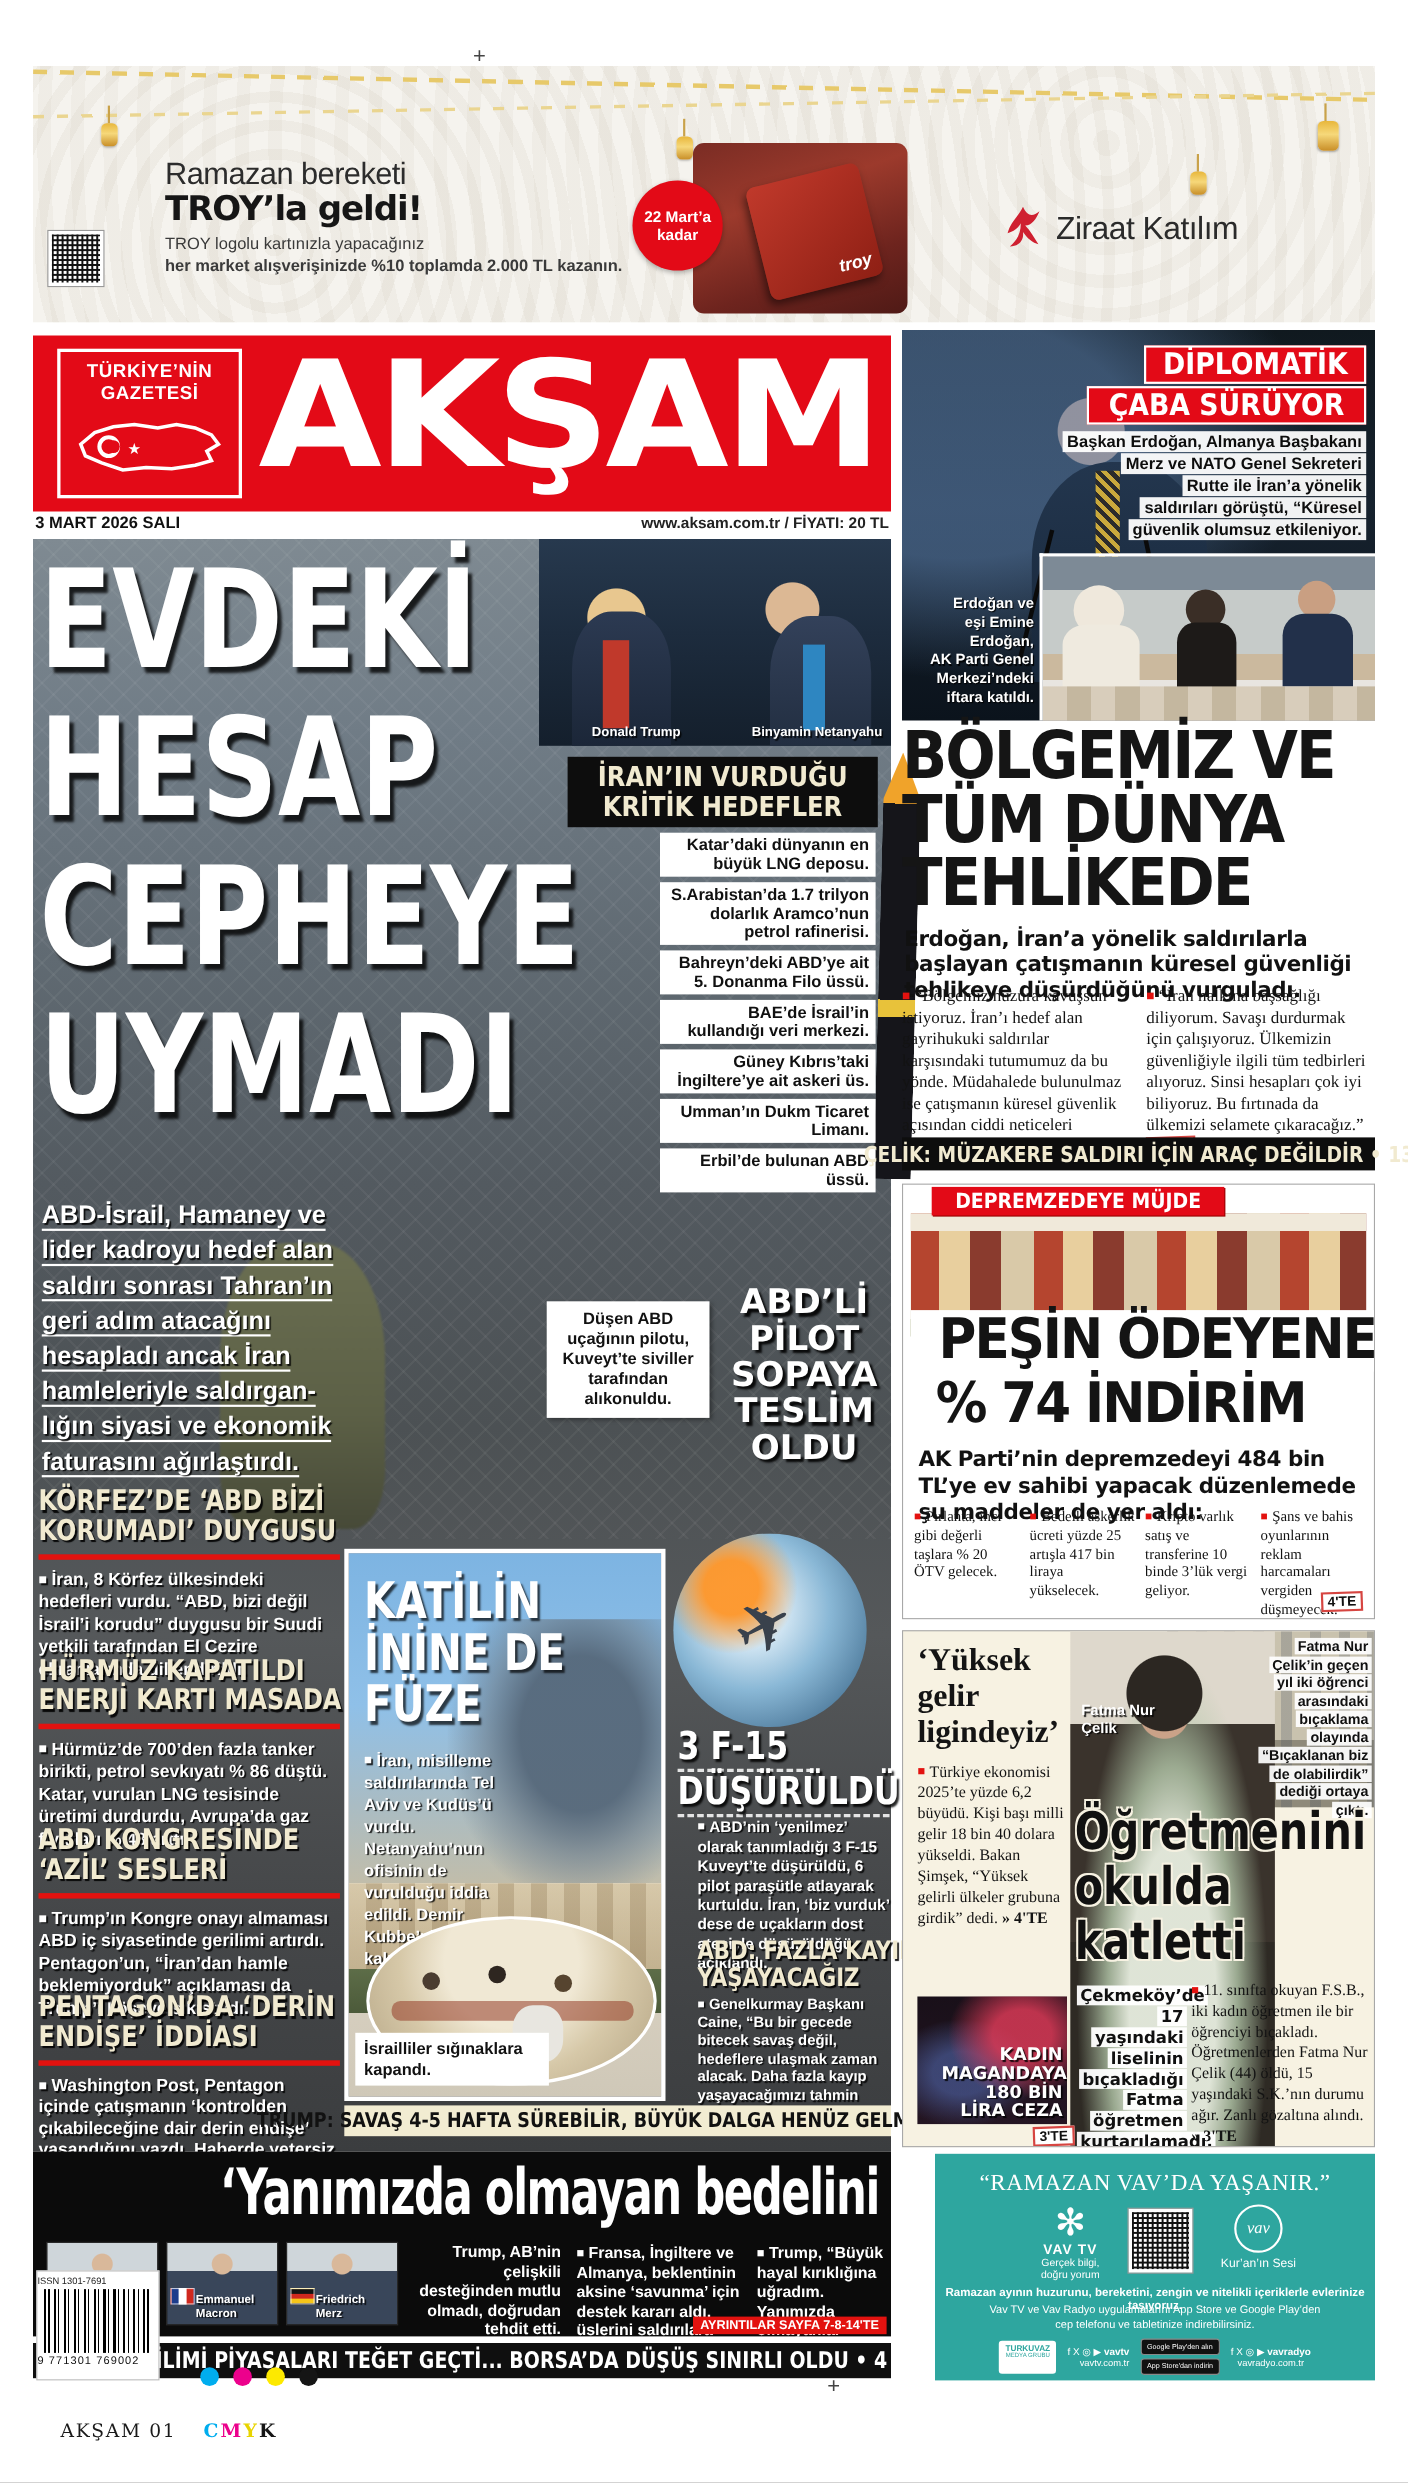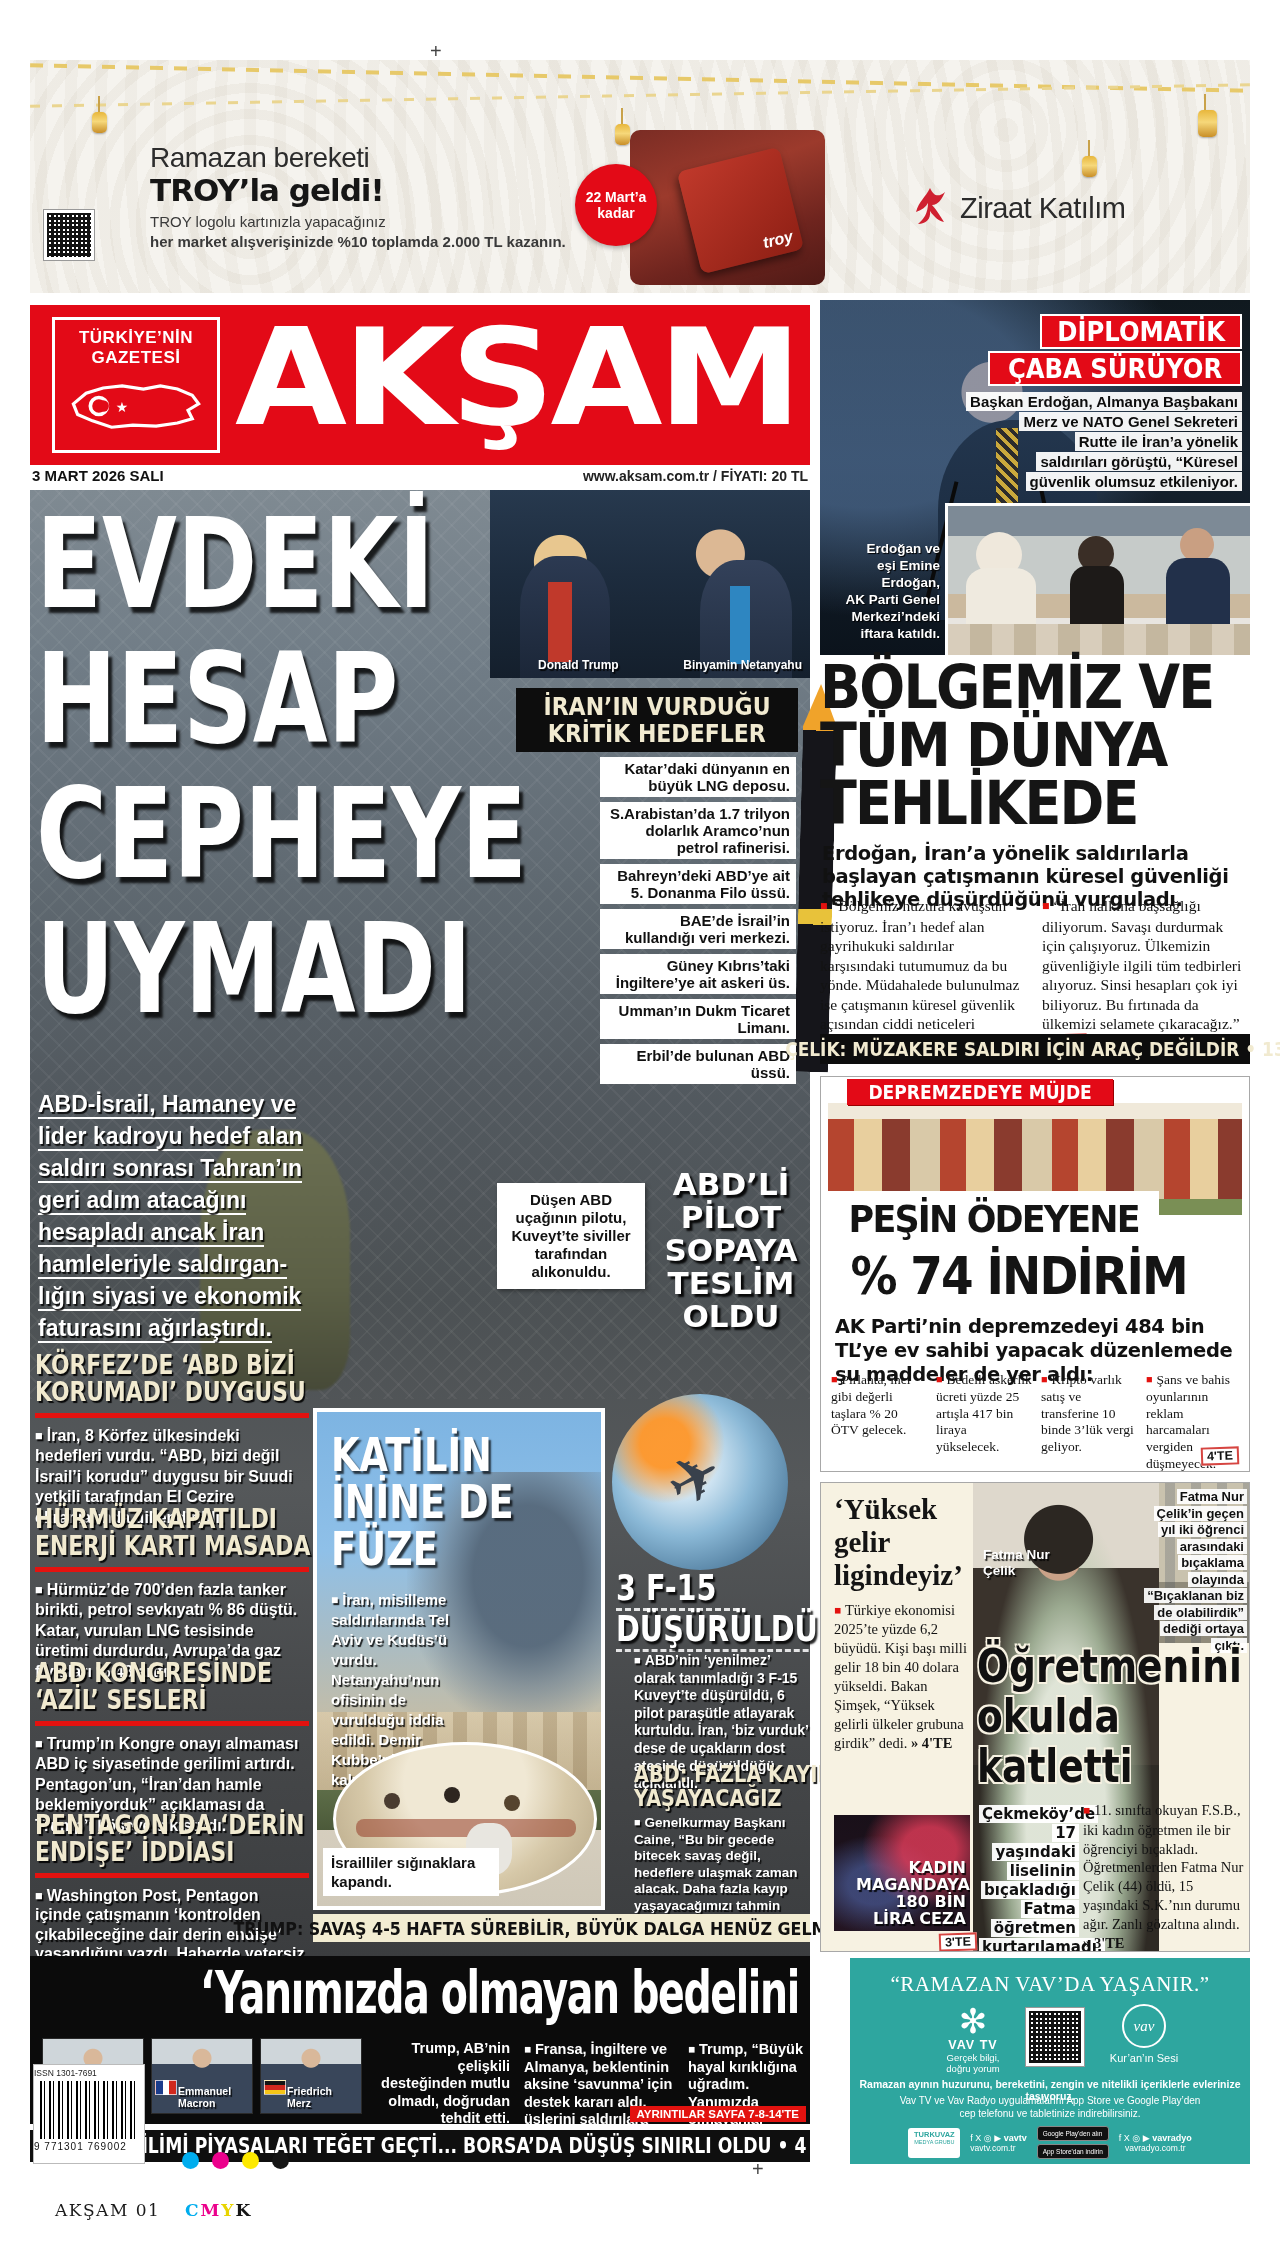--- a/index.html
+++ b/index.html
@@ -301,21 +301,21 @@
     <span class="djv" style="font-weight:bold;font-size:20px;color:#f1ead0;"><span class="condC" style="--sx:.85;">ÇELİK: MÜZAKERE SALDIRI İÇİN ARAÇ DEĞİLDİR • 13</span></span>
   </div>
 
   <div class="abs" style="left:820px;top:1076px;width:430px;height:396px;border:1px solid #a8a8a8;background:#fff;box-sizing:border-box;overflow:hidden;">
     <div class="abs djv" style="left:26px;top:2px;background:#e30a17;color:#fff;font-weight:bold;font-size:19px;padding:2px 9px;z-index:3;box-shadow:1px 1px 0 #900;"><span class="condC" style="--sx:.9;">DEPREMZEDEYE MÜJDE</span></div>
     <div class="abs" style="left:7px;top:26px;width:414px;height:112px;overflow:hidden;background:
          linear-gradient(180deg,#f0e9da 0 14%,rgba(240,233,218,0) 14%),
          linear-gradient(180deg,rgba(0,0,0,0) 86%,#7a8f55 86%),
          repeating-linear-gradient(90deg,#b5452f 0 26px,#e8cf9e 26px 54px,#8a3b2e 54px 82px,#d9c9a8 82px 112px);"></div>
     <div class="abs djv" style="left:7px;top:114px;z-index:2;">
-      <span style="display:inline-block;background:#fff;padding:0 8px;font-weight:bold;font-size:38px;line-height:56px;color:#141414;"><span class="condC" style="--sx:.92;letter-spacing:-2px;">PEŞİN ÖDEYENE</span></span>
+      <span style="display:inline-block;background:#fff;padding:0 8px;font-weight:bold;font-size:51px;line-height:56px;color:#141414;"><span class="condC" style="--sx:.92;letter-spacing:-2px;">PEŞİN ÖDEYENE</span></span>
     </div>
     <div class="abs djv" style="left:7px;top:172px;z-index:2;">
       <span style="display:inline-block;background:#fff;padding:0 8px;font-weight:bold;font-size:51px;line-height:56px;color:#141414;"><span class="condC" style="--sx:.92;letter-spacing:-2px;">% 74 İNDİRİM</span></span>
     </div>
     <div class="abs djv" style="left:14px;top:238px;width:402px;font-weight:bold;font-size:19.5px;line-height:24px;color:#111;letter-spacing:-.4px;">AK Parti’nin depremzedeyi 484 bin TL’ye ev sahibi yapacak düzenlemede şu maddeler de yer aldı:</div>
     <div class="abs" style="left:10px;top:294px;width:412px;display:flex;gap:9px;">
       <div class="serif" style="width:96px;font-size:13.5px;line-height:16.8px;color:#131313;"><span class="bl r">■</span><span>Pırlanta, inci gibi değerli taşlara % 20 ÖTV gelecek.</span></div>
       <div class="serif" style="width:96px;font-size:13.5px;line-height:16.8px;color:#131313;"><span class="bl r">■</span><span>Bedelli askerlik ücreti yüzde 25 artışla 417 bin liraya yükselecek.</span></div>
       <div class="serif" style="width:96px;font-size:13.5px;line-height:16.8px;color:#131313;"><span class="bl r">■</span><span>Kripto varlık satış ve transferine 10 binde 3’lük vergi geliyor.</span></div>
       <div class="serif" style="width:96px;font-size:13.5px;line-height:16.8px;color:#131313;"><span class="bl r">■</span><span>Şans ve bahis oyunlarının reklam harcamaları vergiden düşmeyecek.</span></div>
@@ -417,21 +417,21 @@
       <div style="font-size:11px;margin-top:4px;">Kur’an’ın Sesi</div>
     </div>
     <div style="position:absolute;left:0;top:120px;width:100%;text-align:center;font-weight:bold;font-size:10.5px;">Ramazan ayının huzurunu, bereketini, zengin ve nitelikli içeriklerle evlerinize taşıyoruz.</div>
     <div style="position:absolute;left:0;top:137px;width:100%;text-align:center;font-size:10px;">Vav TV ve Vav Radyo uygulamalarını App Store ve Google Play’den</div>
     <div style="position:absolute;left:0;top:150px;width:100%;text-align:center;font-size:10px;">cep telefonu ve tabletinize indirebilirsiniz.</div>
     <div class="abs" style="left:0;top:168px;width:100%;display:flex;align-items:center;justify-content:center;gap:10px;">
       <div style="background:#fff;color:#2ea69f;width:52px;height:30px;border-radius:3px;text-align:center;padding-top:2px;box-sizing:border-box;">
         <div style="font-size:7.5px;font-weight:bold;">TURKUVAZ</div>
         <div style="font-size:5.5px;">MEDYA GRUBU</div>
       </div>
-      <div style="text-align:left;">
+      <div style="text-align:right;">
         <div style="font-size:9px;"><span>f X ◎ ▶</span> <b>vavtv</b></div>
         <div style="font-size:8.5px;">vavtv.com.tr</div>
       </div>
       <div style="display:flex;flex-direction:column;gap:3px;">
         <div class="badge-app">Google Play'den alın</div>
         <div class="badge-app">App Store'dan indirin</div>
       </div>
       <div style="text-align:center;">
         <div style="font-size:9px;"><span>f X ◎ ▶</span> <b>vavradyo</b></div>
         <div style="font-size:8.5px;">vavradyo.com.tr</div>

